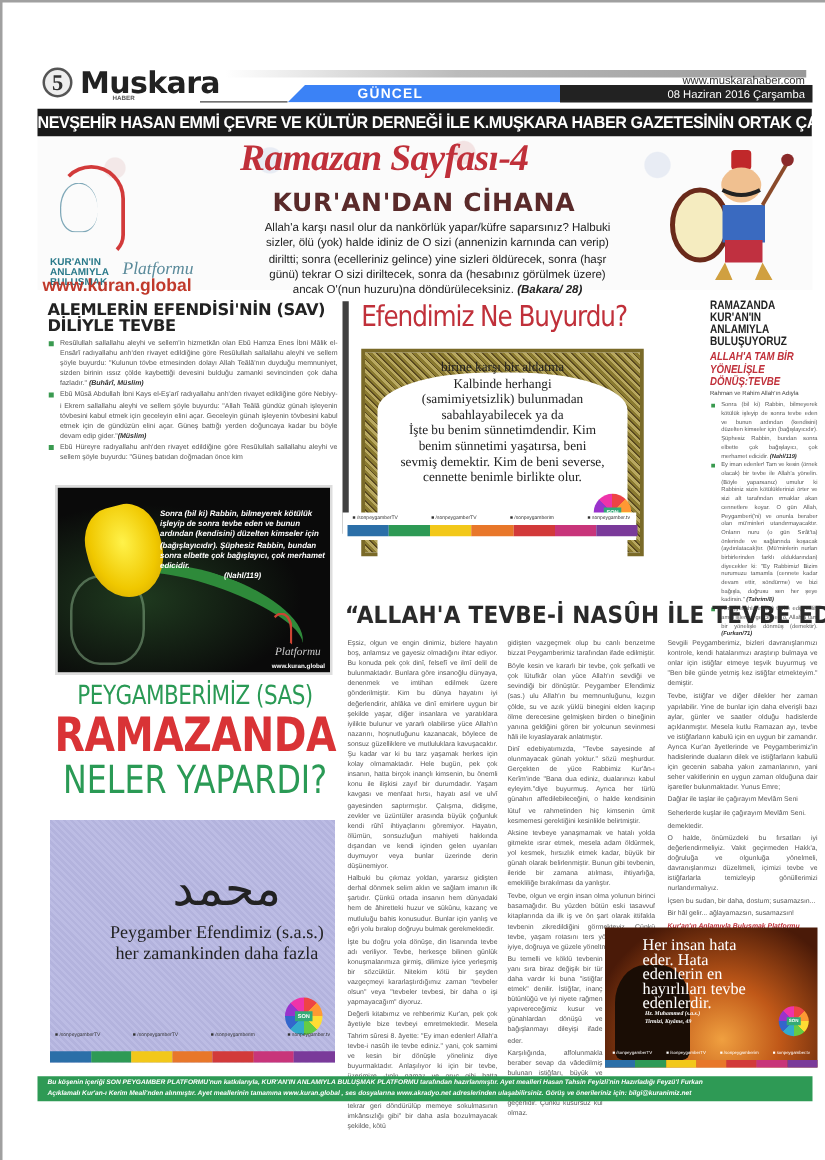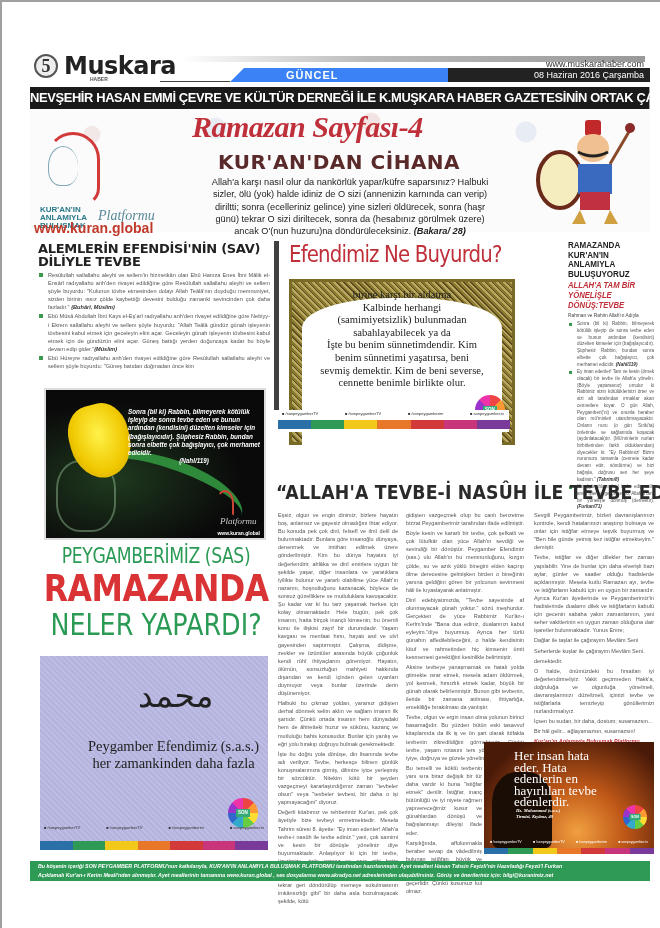--- a/index.html
+++ b/index.html
@@ -55,21 +55,21 @@
   .tulip-logo { position: absolute; left: 170px; top: 100px; width: 18px; height: 26px; border: 2px solid #c43; border-radius: 50% 50% 10% 10%; border-left-color: transparent; border-bottom-color: transparent; }
   .tulip-platform { position: absolute; left: 174px; top: 126px; font-family: "Liberation Serif", serif; font-style: italic; font-size: 9px; color: #ccc; }
   .tulip-url { position: absolute; right: 4px; bottom: 2px; font-size: 5px; color: #fff; font-weight: bold; }
 
   .peyg-title { position: absolute; left: 40px; top: 544px; width: 232px; text-align: center; font-family: "DejaVu Sans", sans-serif; }
   .peyg-l1 { font-size: 21px; color: #2a9a55; letter-spacing: -0.5px; font-weight: normal; transform: scaleX(0.82); transform-origin: left; width: 283px; }
   .peyg-l2 { font-size: 38px; font-weight: bold; color: #d93336; letter-spacing: -0.5px; line-height: 40px; transform: scaleX(0.83); transform-origin: left; width: 280px; }
   .peyg-l3 { font-size: 31px; font-weight: normal; color: #2a9a55; line-height: 32px; transform: scaleX(0.82); transform-origin: left; width: 283px; }
 
   .sadaka-img { position: absolute; left: 40px; top: 656px; width: 228px; height: 194px; background: repeating-linear-gradient(45deg, #b3b3dd 0 2px, #bcbce4 2px 4px); }
-  .calligraphy { position: absolute; left: 98px; top: 20px; font-size: 33px; color: #222; font-family: "DejaVu Serif", serif; }
+  .calligraphy { position: absolute; left: 98px; top: 33px; font-size: 38px; color: #222; font-family: "DejaVu Serif", serif; }
   .sadaka-text { position: absolute; left: 0; top: 82px; width: 267px; text-align: center; font-family: "Liberation Serif", serif; font-size: 14.5px; line-height: 17px; color: #222; }
   .social-row { position: absolute; left: 4px; bottom: 20px; width: 220px; display: flex; justify-content: space-between; font-size: 4px; color: #333; }
   .social-row span::before { content: "■ "; color: #333; }
   .rainbow { position: absolute; left: 0; bottom: 0; width: 100%; height: 9px; display: flex; }
   .rainbow div { flex: 1; }
   .son-logo { position: absolute; width: 30px; height: 30px; border-radius: 50%; background: conic-gradient(#e44 0 45deg, #f93 45deg 90deg, #fd3 90deg 135deg, #6c4 135deg 180deg, #3ac 180deg 225deg, #36c 225deg 270deg, #93c 270deg 315deg, #e3a 315deg 360deg); }
   .son-logo::after { content: "SON"; position: absolute; left: 8px; top: 11px; width: 14px; height: 8px; background: #3a7; color: #fff; font-size: 4.5px; font-weight: bold; text-align: center; line-height: 8px; }
 
   
   .mid-box { position: absolute; left: 274px; top: 224px; width: 284px; height: 186px; border-left: 5px solid #404040; margin-top: 17px; }

